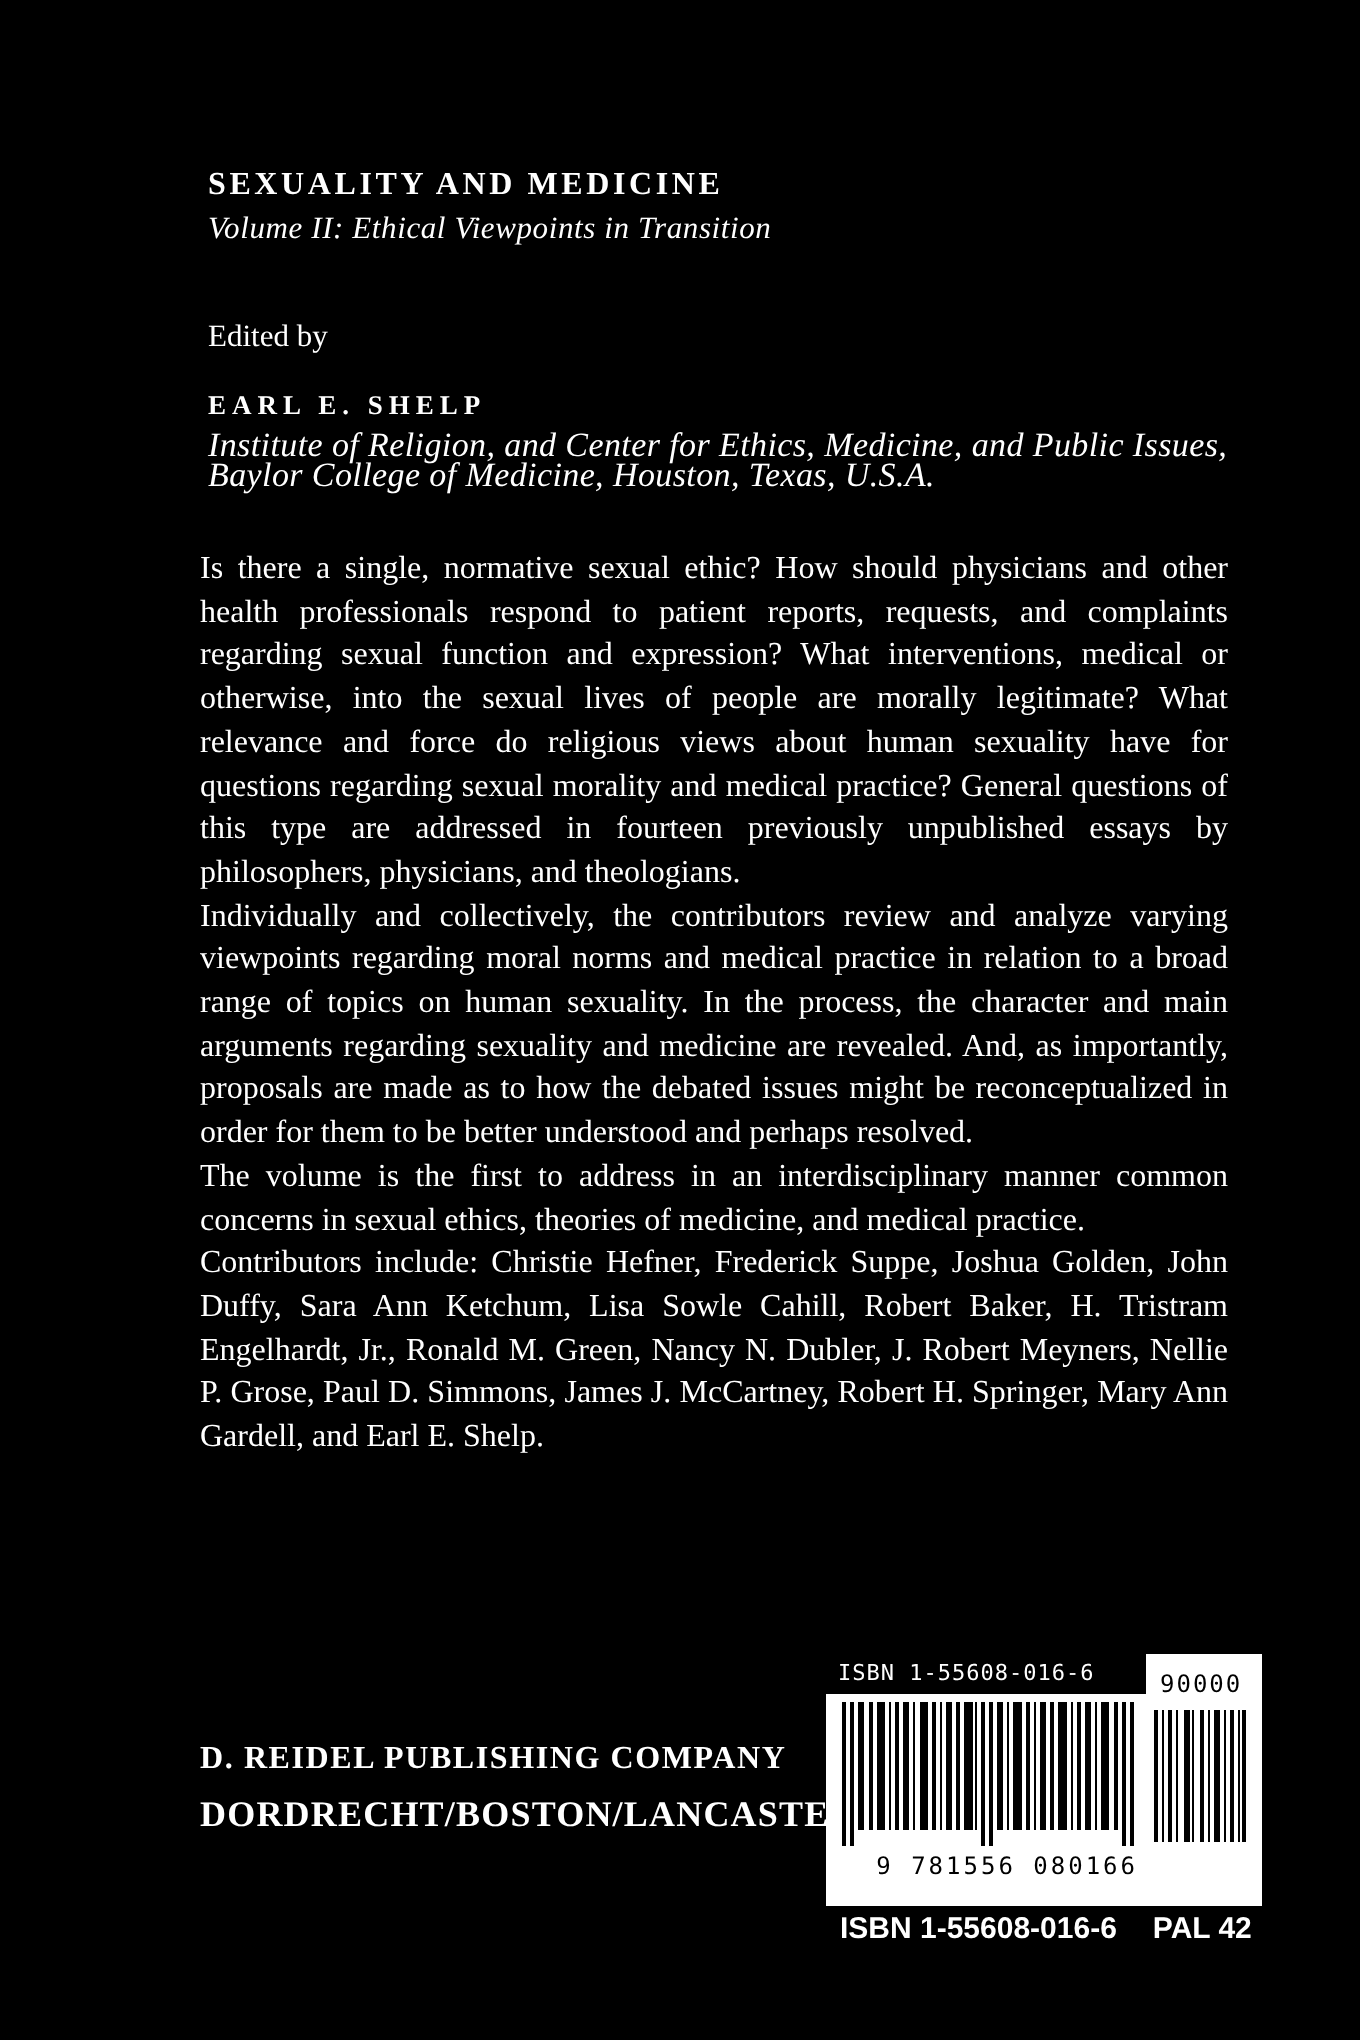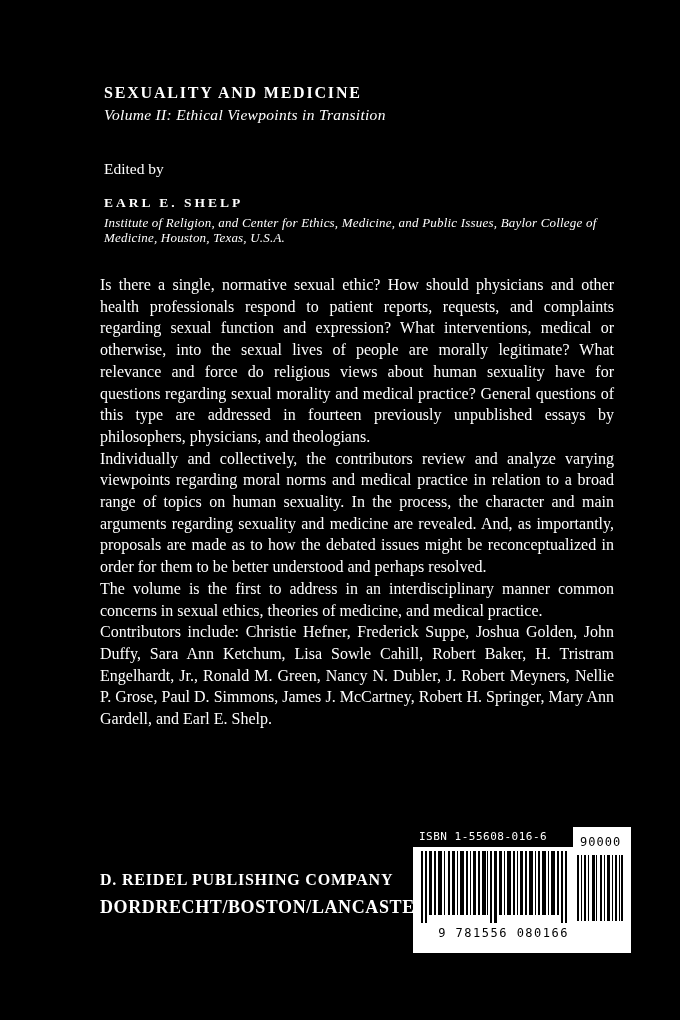--- a/index.html
+++ b/index.html
@@ -42,21 +42,21 @@
   }
   .editor-name {
     margin-top: 17px;
     font-size: 13.5px;
     font-weight: 600;
     letter-spacing: 3px;
   }
   .affiliation {
     margin-top: 5px;
     font-style: italic;
-    font-size: 13px;
+    font-size: 17px;
     line-height: 14.5px;
     width: 513px;
     letter-spacing: 0.2px;
   }
 
   
   .body-text {
     position: absolute;
     left: 100px;
     top: 274px;
@@ -236,14 +236,17 @@
       <rect x="30" y="0" width="3" height="58"></rect>
       <rect x="35" y="0" width="1" height="58"></rect>
       <rect x="38" y="0" width="2" height="58"></rect>
       <rect x="42" y="0" width="1" height="58"></rect>
       <rect x="44" y="0" width="2" height="58"></rect>
     </svg>
 
     <div class="ean-digits">9 781556 080166</div>
   </div>
 
+  <div class="footer-isbn">
+    <span>ISBN 1-55608-016-6</span><span class="footer-code">PAL 42</span>
+  </div>
 
 </div>
 
 </body></html>

